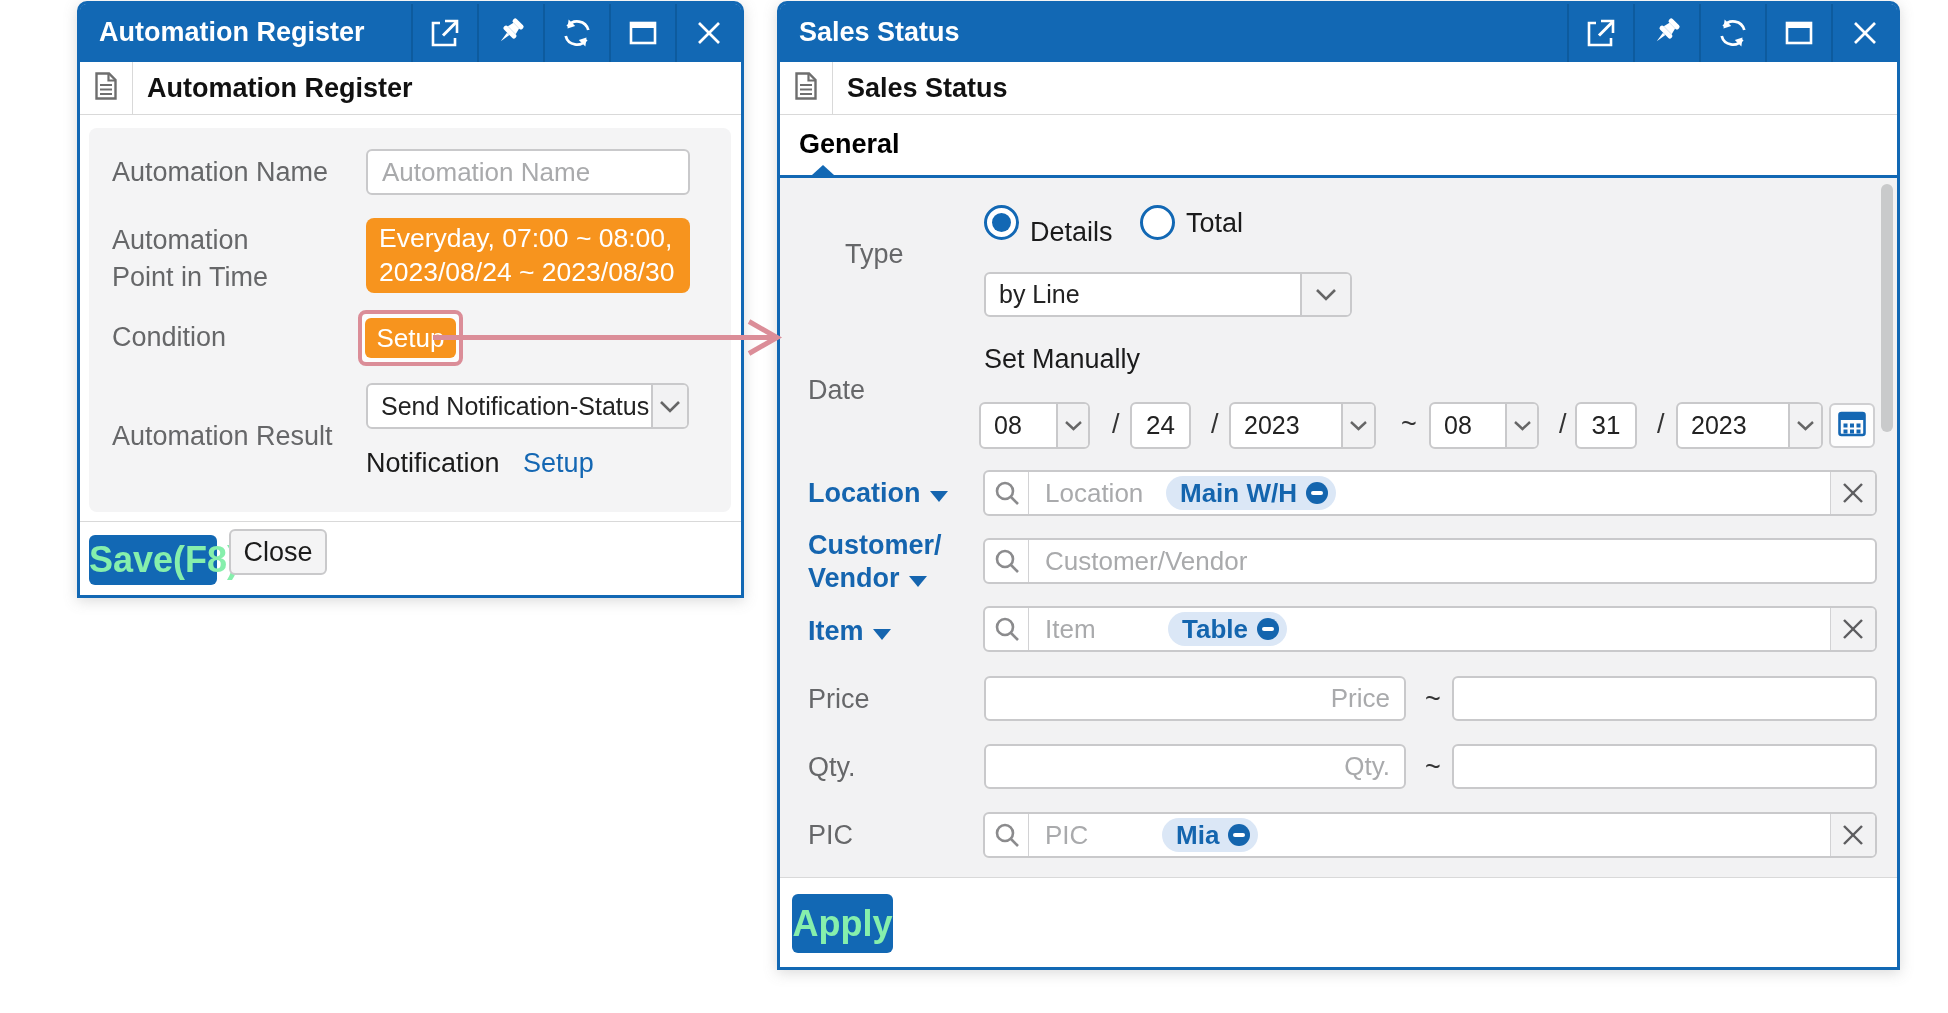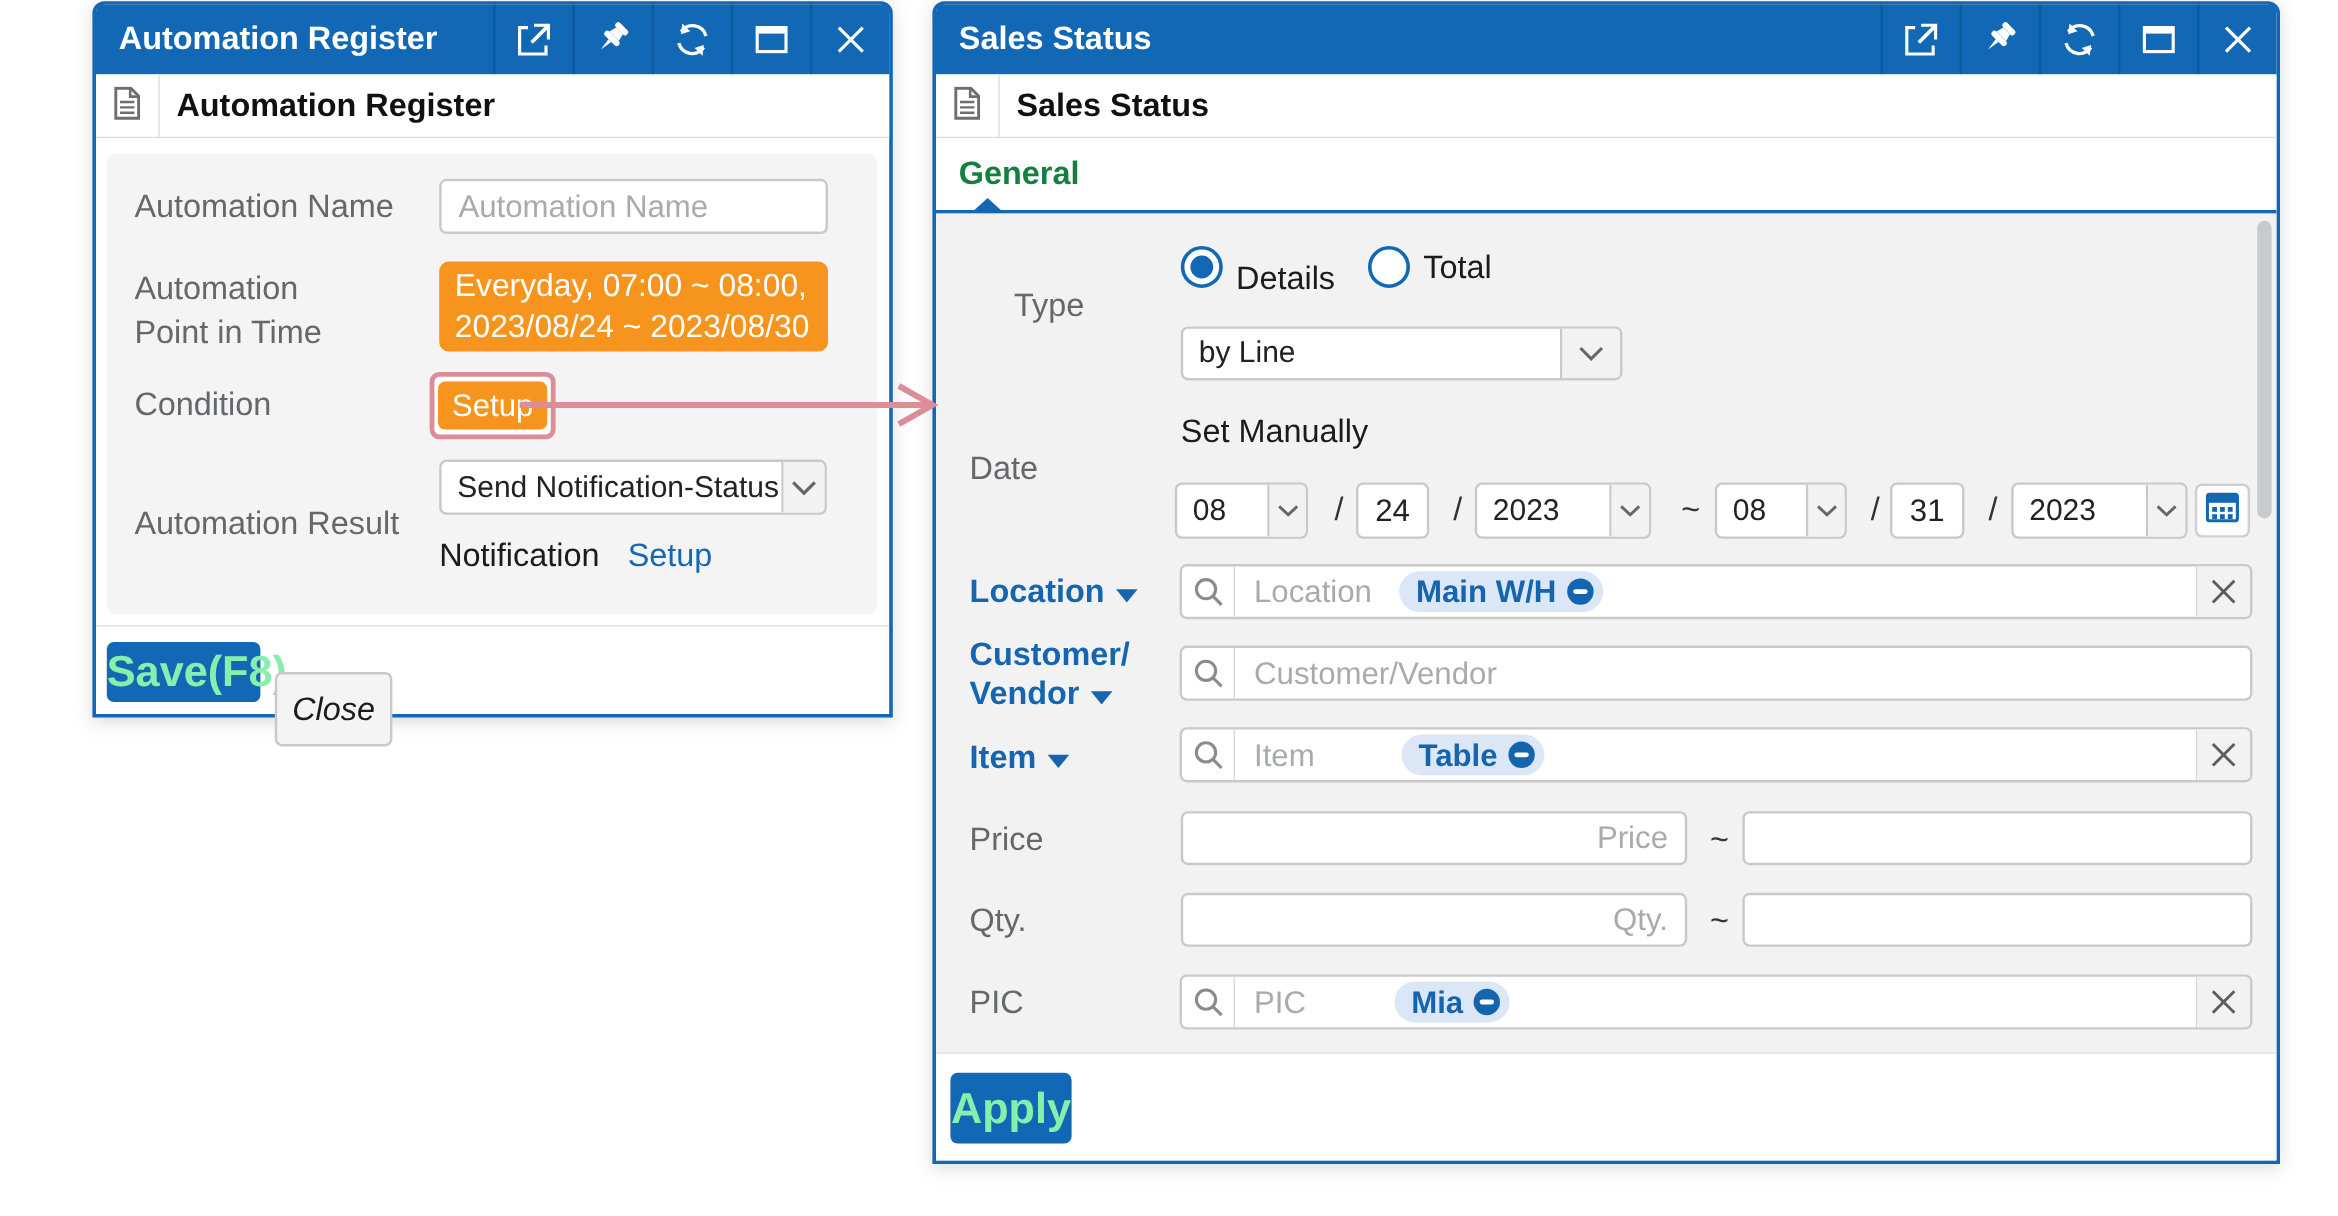--- a/index.html
+++ b/index.html
@@ -84,21 +84,21 @@
   .btn-orange { background:#F7941E; border:none; border-radius:6px; color:#fff;
     font-family:"Liberation Sans", sans-serif; font-size:26px; cursor:pointer; }
   .linkblue { color:#1467B3; font-size:27px; cursor:pointer; }
   .footline { position:absolute; left:0; right:0; border-top:1px solid #d9d9d9; }
 
   
   #dlg-right { left:777px; top:1px; width:1123px; height:969px; }
   #dlg-right .tabrow { position:absolute; left:0; right:0; top:111px; height:63px; background:#fff;
     border-bottom:3px solid #1268B4; }
   #dlg-right .tabitem { position:absolute; left:19px; top:0; height:60px; line-height:58px;
-    color:#15803d; font-size:27px; font-weight:700; }
+    color:#000000; font-size:27px; font-weight:700; }
   #dlg-right .tabcaret { position:absolute; left:32px; bottom:0; width:0; height:0;
     border-left:11px solid transparent; border-right:11px solid transparent;
     border-bottom:10px solid #1268B4; }
   #dlg-right .content { position:absolute; left:0; right:0; top:174px; height:699px;
     background:#f2f2f3; }
   #dlg-right .footer { position:absolute; left:0; right:0; top:873px; bottom:0; background:#fff;
     border-top:1px solid #d9d9d9; }
   .scrollthumb { position:absolute; width:12px; border-radius:6px; background:#c9cacb; }
 
   .iconbtn { position:absolute; background:#fdfdfd; border:2px solid #cfcfd1; border-radius:6px;
@@ -218,21 +218,21 @@
         </svg>
     </div>
   </div>
   <div class="abs" style="left:286px; top:444px; font-size:27px; color:#1b1b1b;">
     <span>Notification</span>
     <span class="linkblue" style="margin-left:16px;">Setup</span>
   </div>
 
   <div class="footline" style="top:517px;"></div>
   <button class="btn-blue" style="left:9px; top:531px; width:128px; height:50px;">Save(F8)</button>
-  <button class="btn-gray" style="left:149px; top:556px; width:98px; height:62px;font-style:italic;">Close</button>
+  <button class="btn-gray" style="left:149px; top:525px; width:98px; height:46px;">Close</button>
 </div>
 
 <svg id="connector" width="360" height="56" viewBox="0 0 360 56">
   <path d="M3 27.5 H346" stroke="#db8d98" stroke-width="5" fill="none"></path>
   <path d="M319 11.5 L347 27.5 L319 43.5" stroke="#db8d98" stroke-width="5" fill="none" stroke-linejoin="miter"></path>
 </svg>
 
 <div class="dialog" id="dlg-right">
 
   <div class="titlebar">

